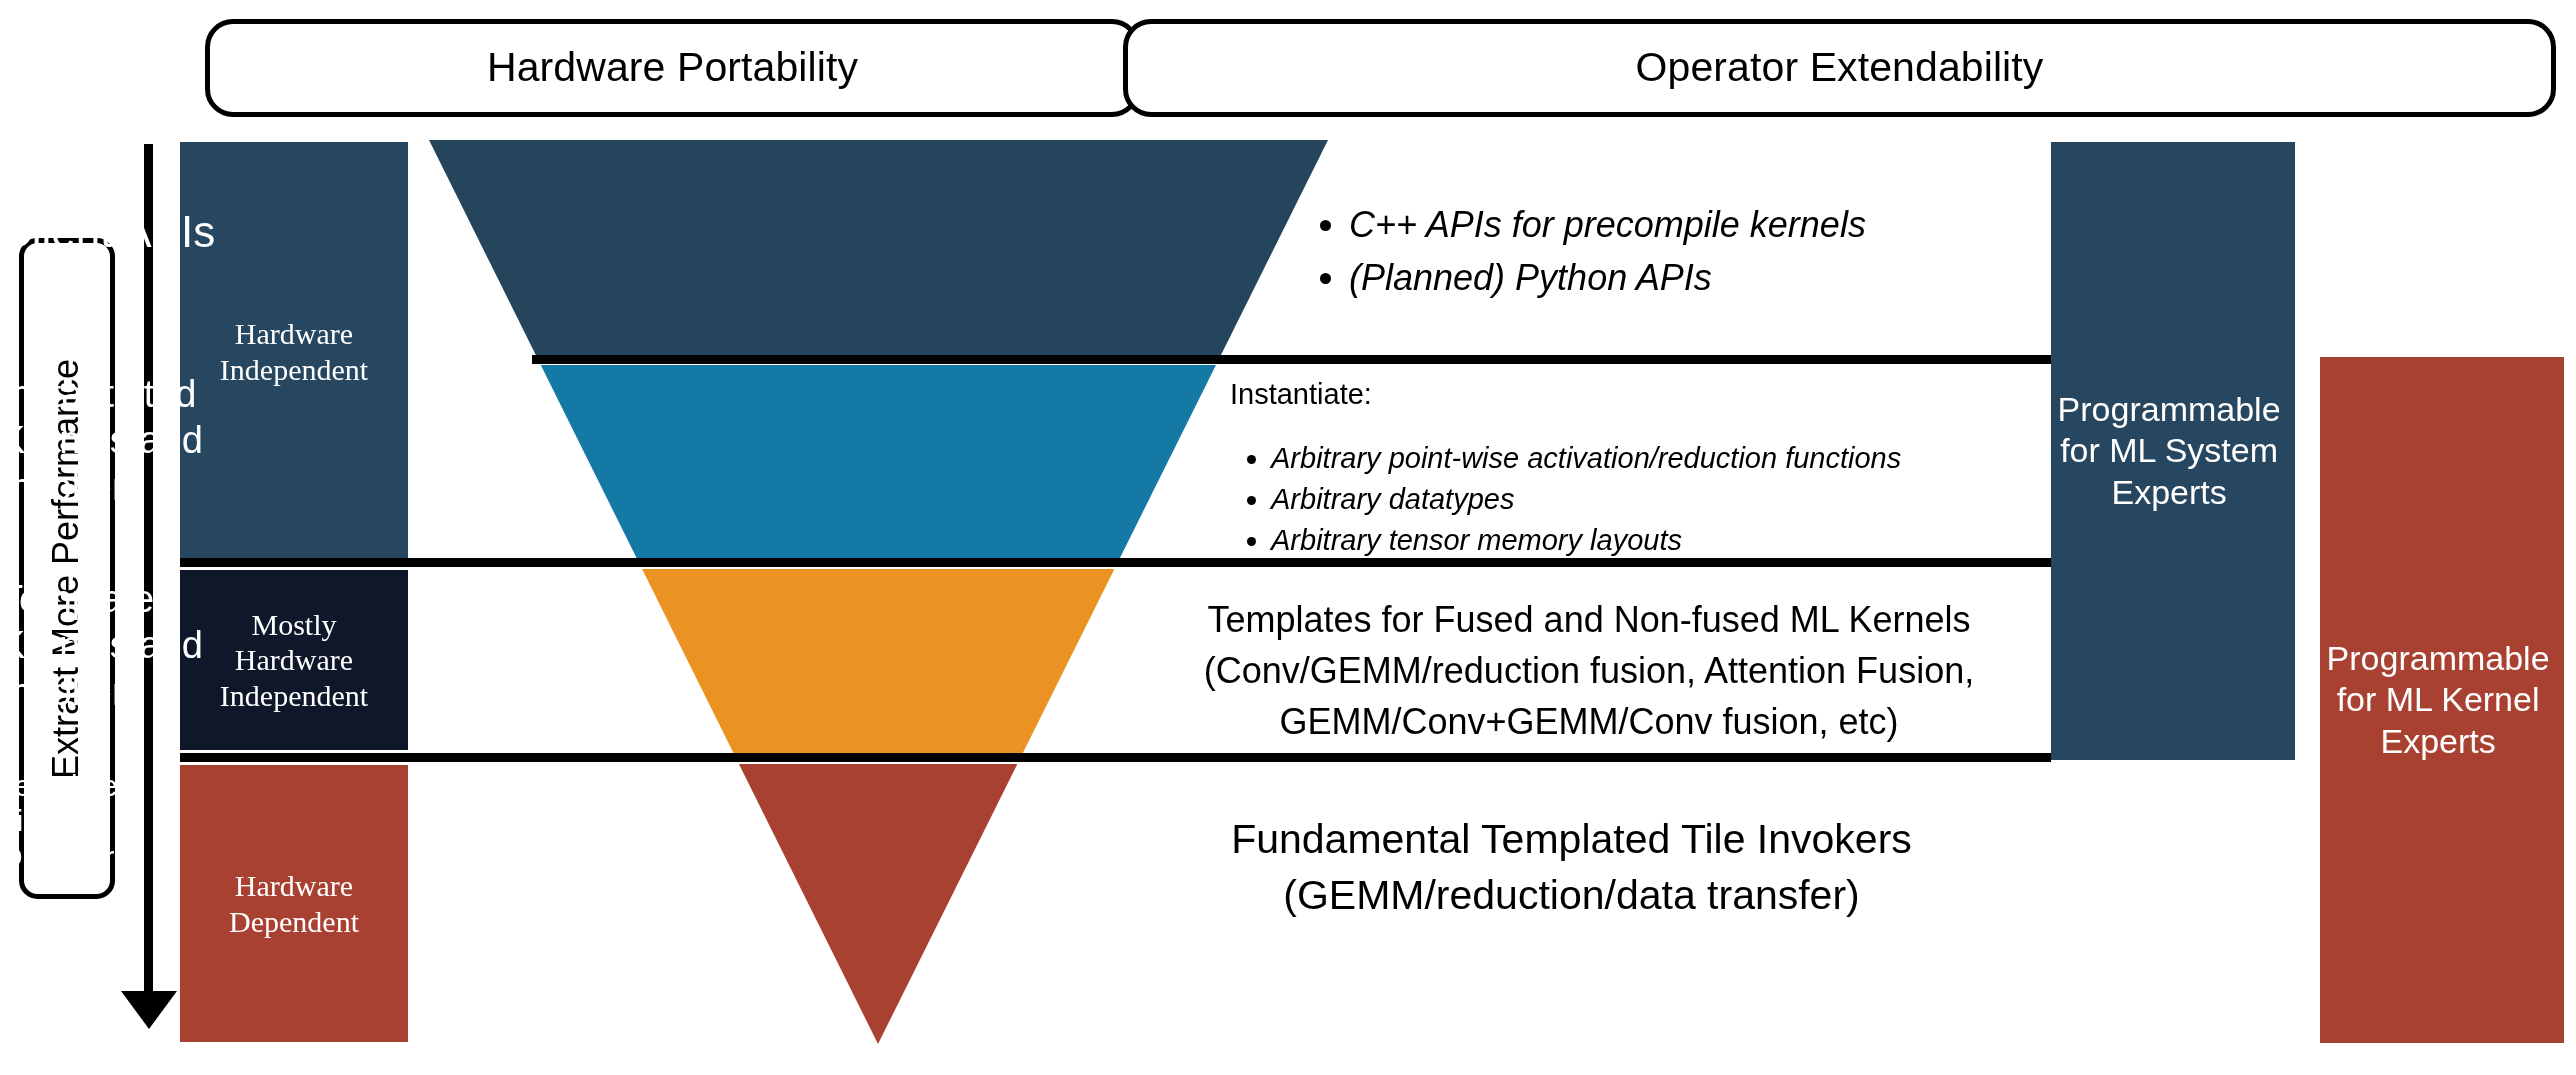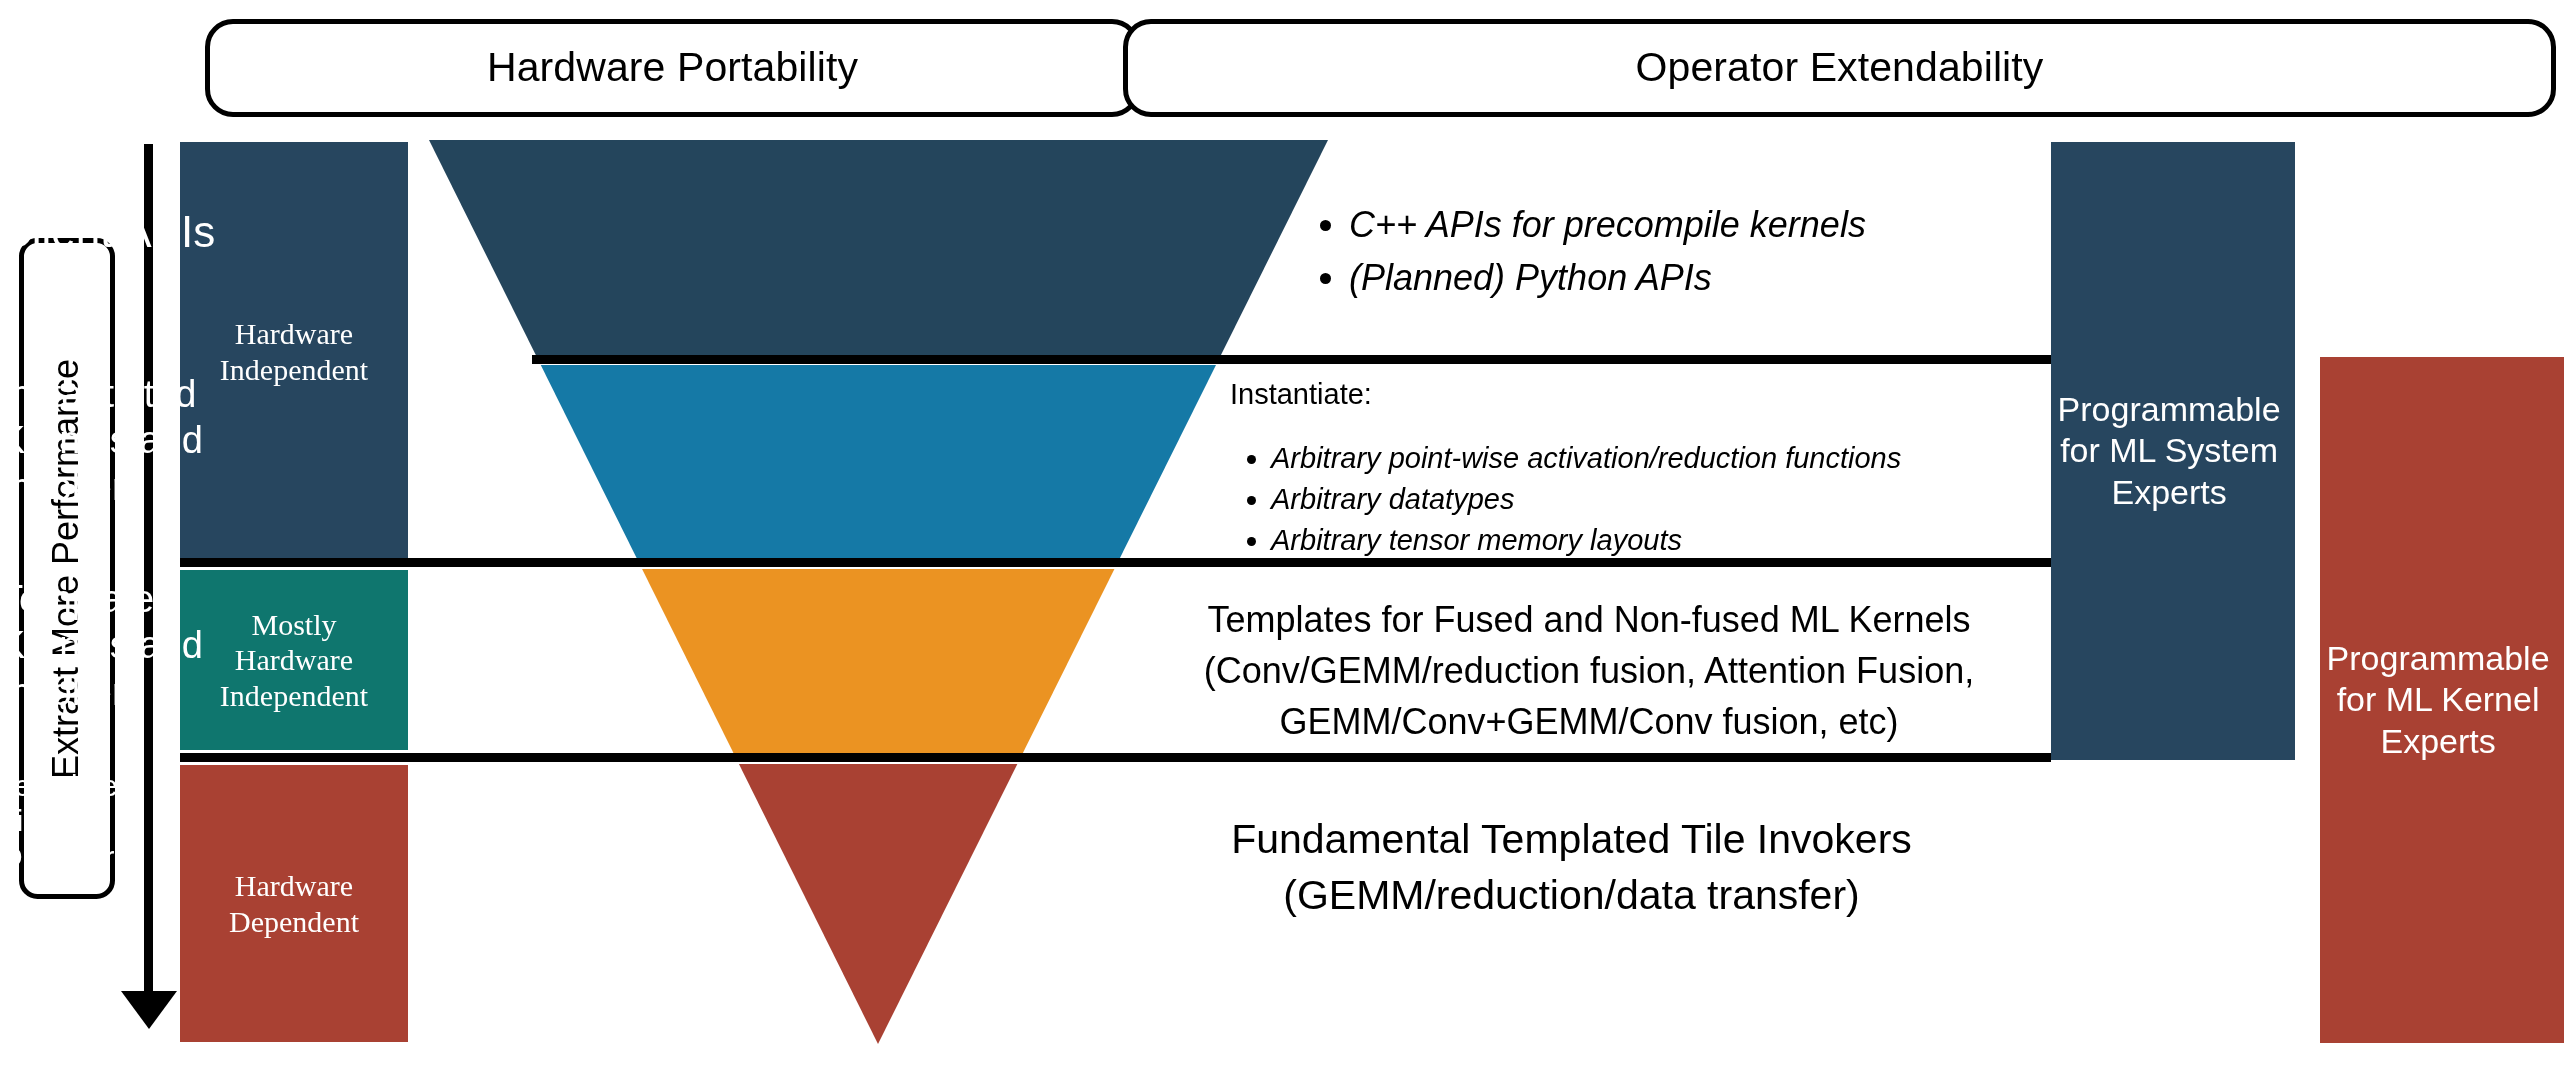--- a/index.html
+++ b/index.html
@@ -61,21 +61,21 @@
 <div class="arrow-shaft" style="left:144px;top:144px;width:8.6px;height:859px;"></div>
 <div class="arrow-head" style="left:121px;top:991px;"></div>
 <div class="perf-box" style="left:18.5px;top:238px;width:96px;height:661px;">
   <span>Extract More Performance</span>
 </div>
 
 <div class="levelbar" style="left:180px;top:142px;width:228px;height:419px;background:#27465f;">
   <span style="white-space:pre-line;">Hardware
 Independent</span>
 </div>
-<div class="levelbar" style="left:180px;top:570px;width:228px;height:180px;background:#0f766e;">
+<div class="levelbar" style="left:180px;top:570px;width:228px;height:180px;background:#0f172a;">
   <span style="white-space:pre-line;">Mostly
 Hardware
 Independent</span>
 </div>
 <div class="levelbar" style="left:180px;top:765px;width:228px;height:277px;background:#a94133;">
   <span style="white-space:pre-line;">Hardware
 Dependent</span>
 </div>
 
 <div class="funnel-band" style="top:140px;height:215px;">

